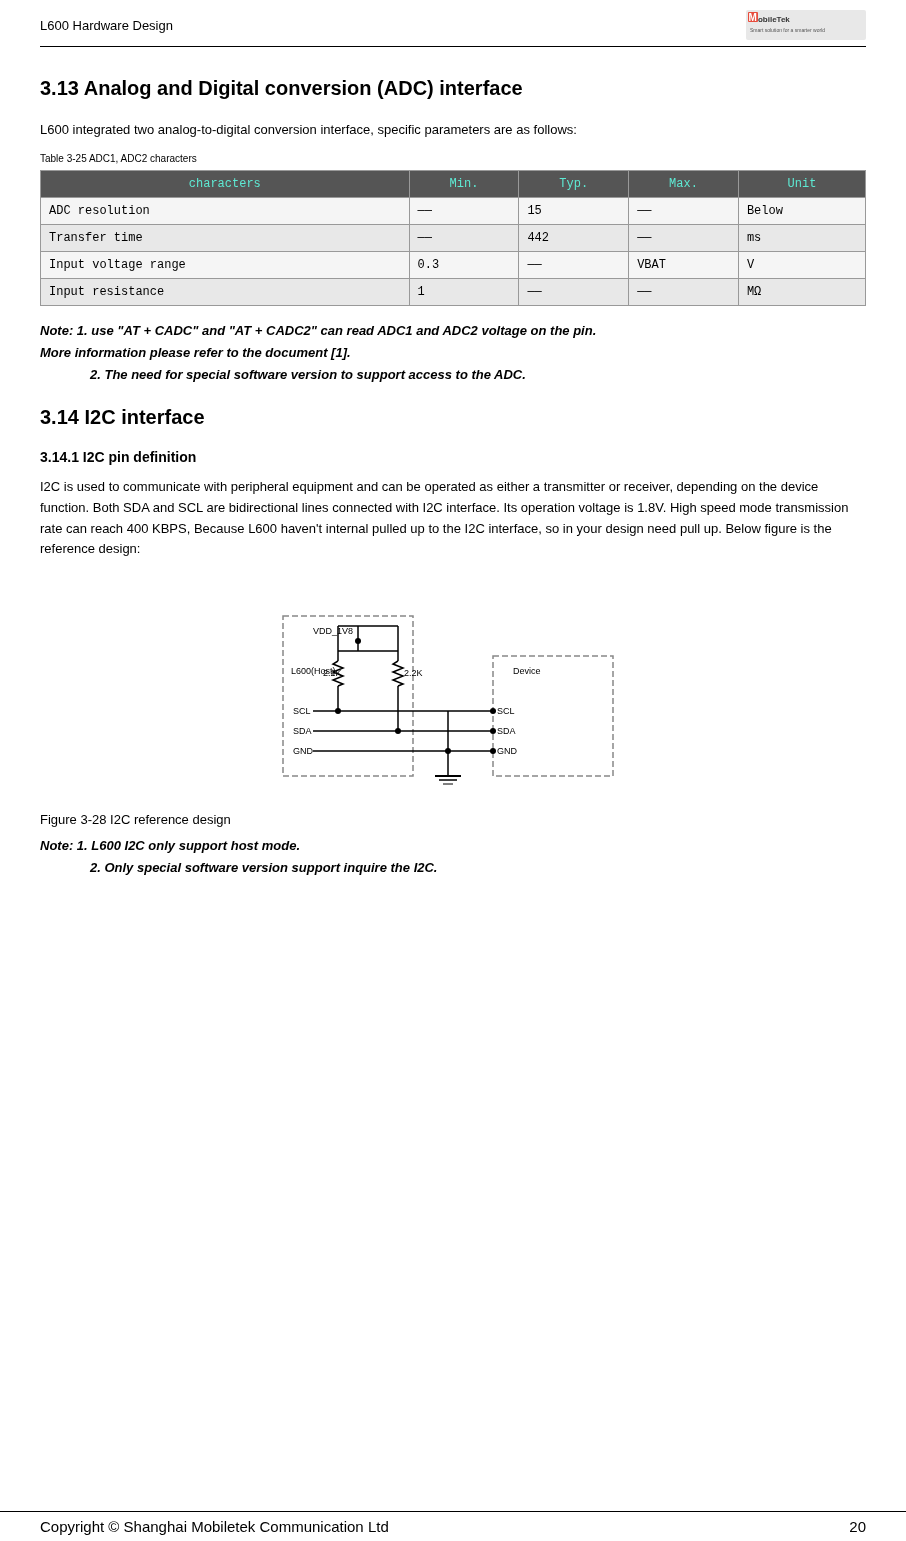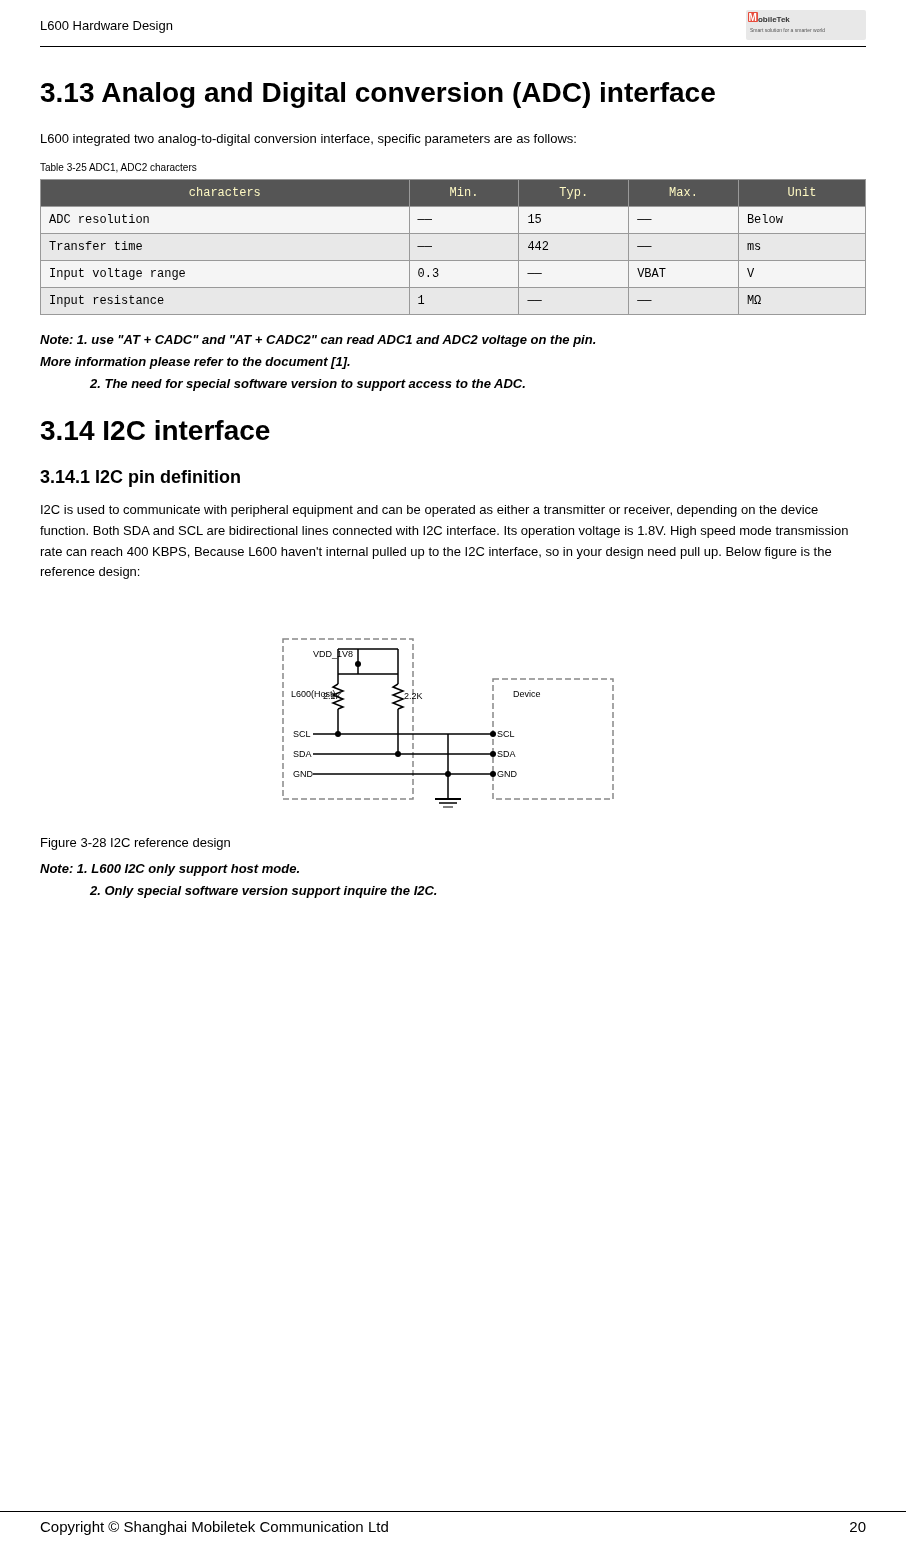--- a/index.html
+++ b/index.html
@@ -28,27 +28,27 @@
     }
     .header-title {
       font-size: 13px;
       color: #000;
     }
     .logo-container {
       display: flex;
       align-items: center;
     }
     .section-title {
-      font-size: 28px;
+      font-size: 20px;
       font-weight: bold;
       margin-bottom: 20px;
       margin-top: 20px;
     }
     .section-subtitle {
-      font-size: 18px;
+      font-size: 14px;
       font-weight: bold;
       margin-bottom: 12px;
       margin-top: 10px;
     }
     .body-text {
       font-size: 13px;
       line-height: 1.6;
       margin-bottom: 12px;
     }
     .table-caption {
@@ -60,21 +60,21 @@
       width: 100%;
       margin-bottom: 14px;
     }
     table th, table td {
       border: 1px solid #999;
       padding: 6px 8px;
       font-size: 12px;
     }
     table thead tr {
       background-color: #555;
-      color: #fef9c3;
+      color: #5eead4;
     }
     table thead th {
       font-family: 'Courier New', monospace;
       font-weight: normal;
     }
     table tbody tr {
       background-color: #f5f5f5;
     }
     table tbody tr:nth-child(even) {
       background-color: #e8e8e8;

